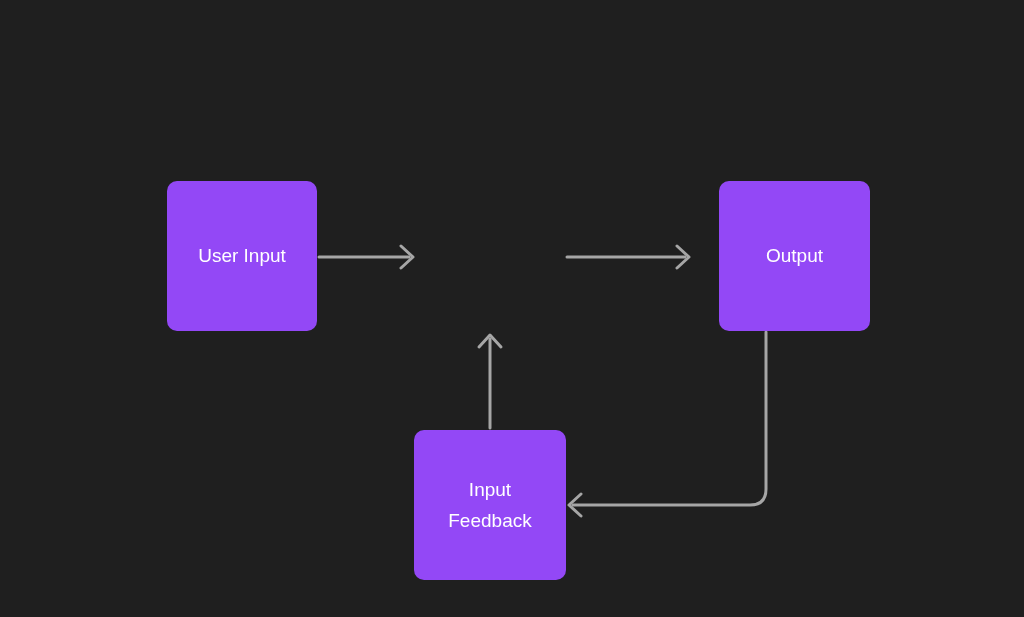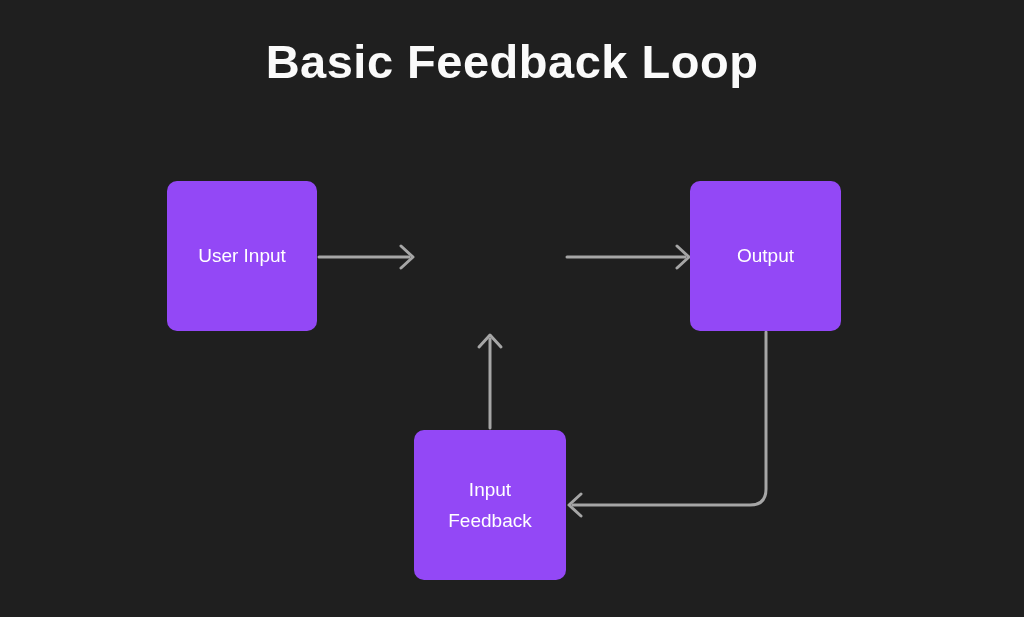--- a/index.html
+++ b/index.html
@@ -36,29 +36,28 @@
     display: flex;
     align-items: center;
     justify-content: center;
     text-align: center;
     font-size: 19px;
     line-height: 1.65;
   }
   .node .label { padding: 0 24px; }
   #n-user-input    { left: 167px; top: 181px; width: 150px; height: 150px; }
   #n-ai-model      { left: 414px; top: 181px; width: 152px; height: 151px; }
-  #n-output        { left: 690px; top: 181px; width: 151px; height: 150px; }
+  #n-output        { left: 719px; top: 181px; width: 151px; height: 150px; }
   #n-user-feedback { left: 414px; top: 430px; width: 152px; height: 150px; }
 </style>
 </head>
 <body>
 
 <div class="canvas">
 
-  <h1 class="title">Basic Feedback Loop</h1>
 
   <svg class="edges" viewBox="0 0 1024 617">
     <g stroke="#a6a6a6" stroke-width="3" fill="none" stroke-linecap="round" stroke-linejoin="round">
       <path d="M319 257 H409"></path>
       <polyline points="401,246 413,257 401,268"></polyline>
       <path d="M567 257 H685"></path>
       <polyline points="677,246 689,257 677,268"></polyline>
       <path d="M490 428 V339"></path>
       <polyline points="479,347 490,335 501,347"></polyline>
       <path d="M766 332 V489 Q766 505 750 505 H573"></path>

